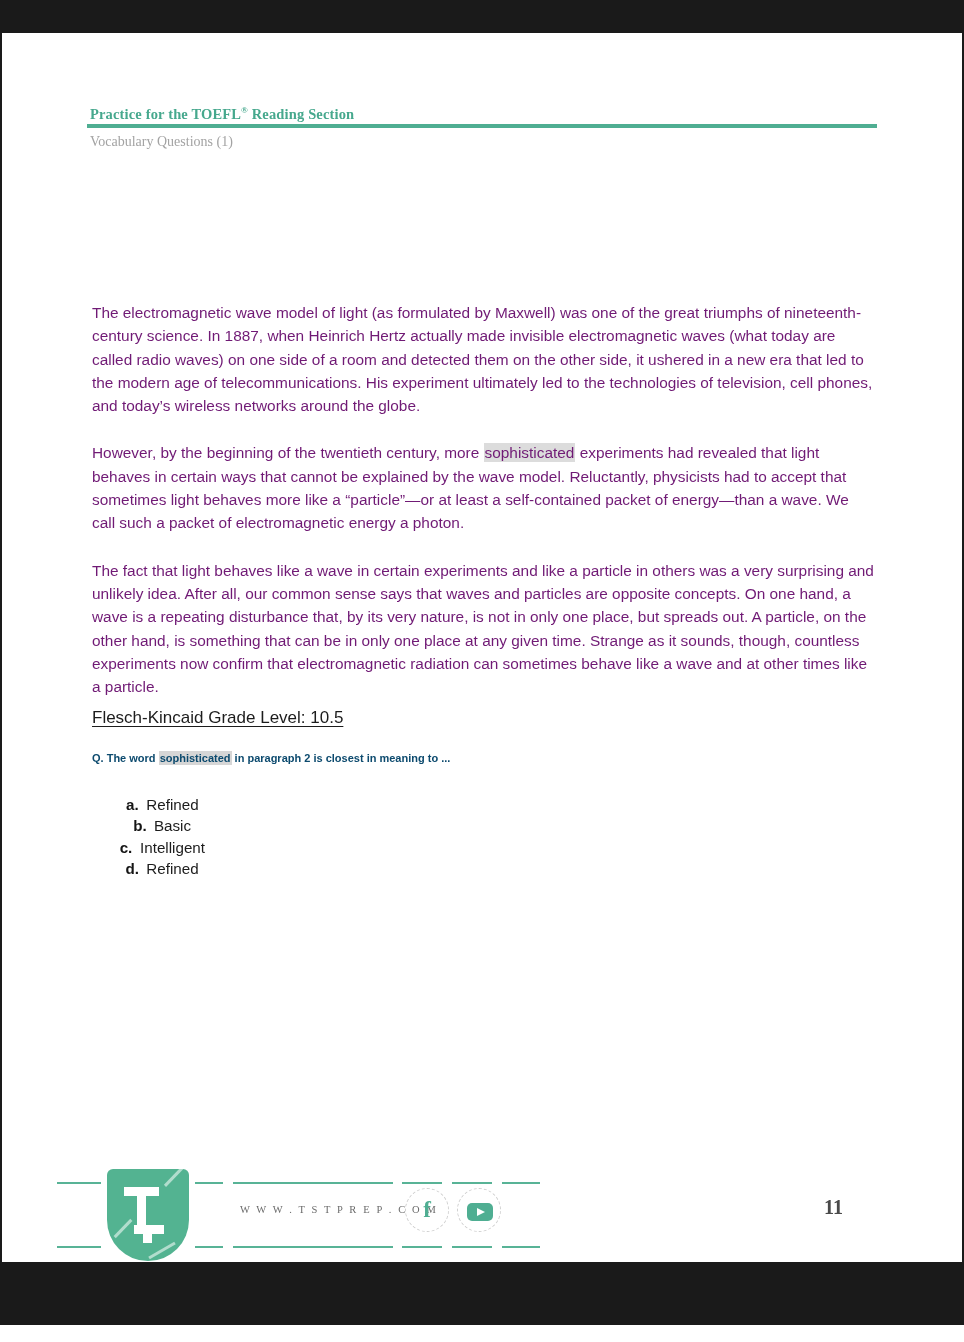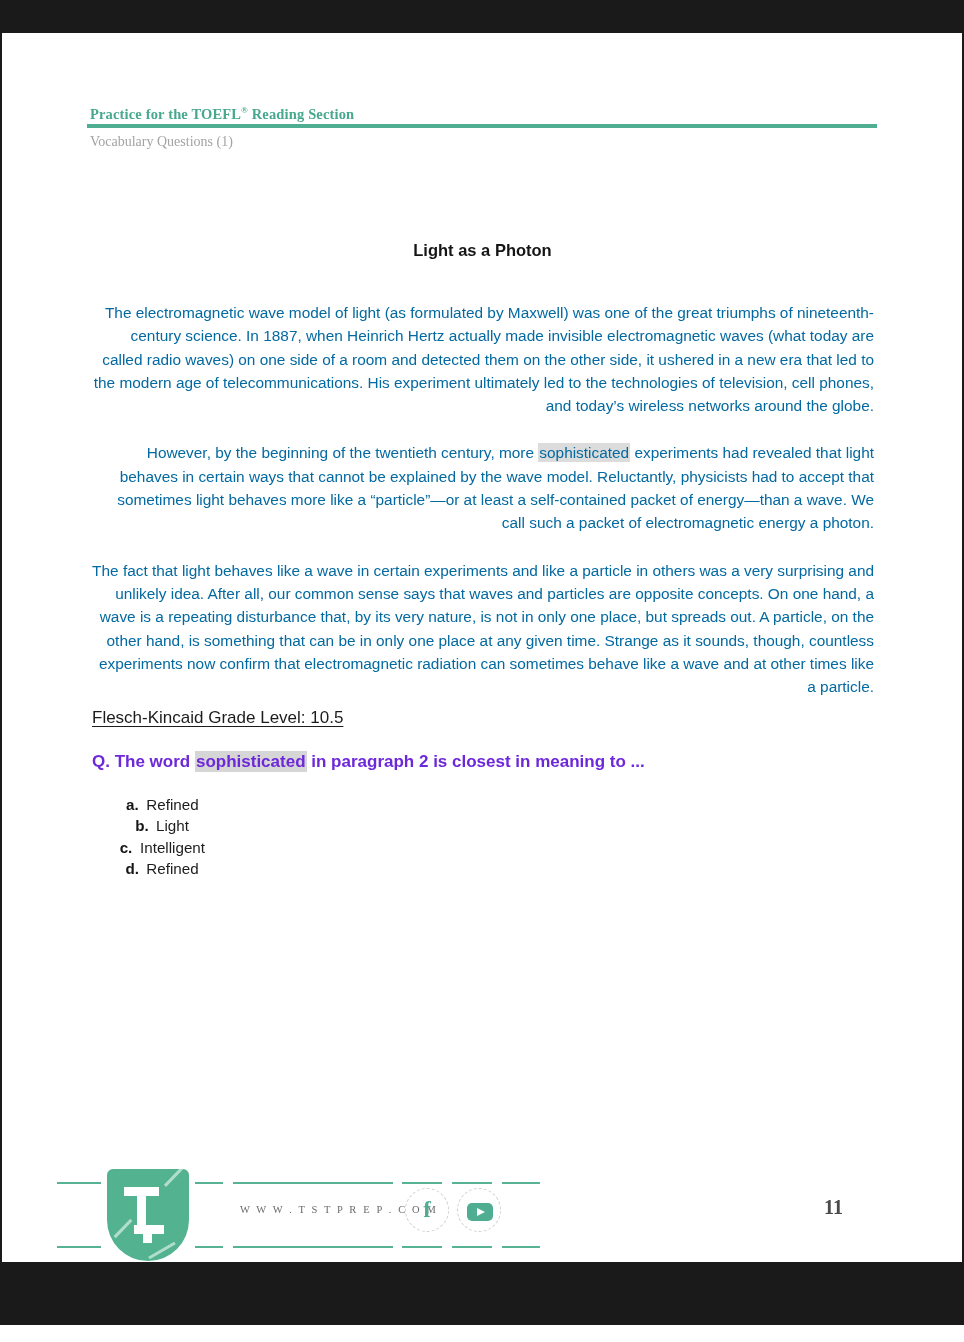--- a/index.html
+++ b/index.html
@@ -91,23 +91,23 @@
   }
   .body-col {
     position: absolute;
     left: 90px;
     top: 268px;
     width: 782px;
   }
   .para {
     font-size: 15.4px;
     line-height: 23.3px;
-    color: #0369a1;
+    color: #701a75;
     margin: 0 0 24px 0;
-    text-align: right;
+    text-align: left;
   }
   .hl {
     background: #dcdcdc;
     padding: 1px 1px;
   }
 
   .fk {
     position: absolute;
     left: 90px;
     top: 675px;
@@ -115,23 +115,23 @@
     color: #1c1c1c;
     text-decoration: underline;
     text-underline-offset: 3px;
     white-space: nowrap;
   }
 
   .question {
     position: absolute;
     left: 90px;
     top: 719px;
-    font-size: 17px;
-    font-weight: bold;
-    color: #6d28d9;
+    font-size: 11px;
+    font-weight: bold;
+    color: #0c4a6e;
     white-space: nowrap;
   }
   .question .hl { background: #d6d6d6; }
 
   .choices {
     position: absolute;
     left: 110px;
     top: 761px;
     list-style: none;
     margin: 0;
@@ -266,21 +266,20 @@
 <div class="edge-right"></div>
 
 <div class="page">
 
   <div class="hdr-title">
     <span>Practice for the TOEFL</span><sup>®</sup><span> Reading Section</span>
   </div>
   <div class="hdr-rule"></div>
   <div class="hdr-sub">Vocabulary Questions (1)</div>
 
-  <div class="art-title">Light as a Photon</div>
 
   <div class="body-col">
 
     <p class="para">The electromagnetic wave model of light (as formulated by Maxwell) was one of the great triumphs of nineteenth-century science. In 1887, when Heinrich Hertz actually made invisible electromagnetic waves (what today are called radio waves) on one side of a room and detected them on the other side, it ushered in a new era that led to the modern age of telecommunications. His experiment ultimately led to the technologies of television, cell phones, and today’s wireless networks around the globe.</p>
 
     <p class="para">
       <span>However, by the beginning of the twentieth century, more </span><span class="hl">sophisticated</span><span> experiments had revealed that light behaves in certain ways that cannot be explained by the wave model. Reluctantly, physicists had to accept that sometimes light behaves more like a “particle”—or at least a self-contained packet of energy—than a wave. We call such a packet of electromagnetic energy a photon.</span>
     </p>
 
     <p class="para">The fact that light behaves like a wave in certain experiments and like a particle in others was a very surprising and unlikely idea. After all, our common sense says that waves and particles are opposite concepts. On one hand, a wave is a repeating disturbance that, by its very nature, is not in only one place, but spreads out. A particle, on the other hand, is something that can be in only one place at any given time. Strange as it sounds, though, countless experiments now confirm that electromagnetic radiation can sometimes behave like a wave and at other times like a particle.</p>
@@ -288,21 +287,21 @@
 
 
   <div class="fk">Flesch-Kincaid Grade Level: 10.5</div>
 
   <div class="question">
     <span>Q. The word </span><span class="hl">sophisticated</span><span> in paragraph 2 is closest in meaning to ...</span>
   </div>
 
   <ol class="choices">
     <li class="choice"><span class="lab">a.</span><span>Refined</span></li>
-    <li class="choice"><span class="lab">b.</span><span>Light</span></li>
+    <li class="choice"><span class="lab">b.</span><span>Basic</span></li>
     <li class="choice"><span class="lab">c.</span><span>Intelligent</span></li>
     <li class="choice"><span class="lab">d.</span><span>Refined</span></li>
   </ol>
 
   <div class="footer">
 
     <div class="dash-seg" style="left:55px;  top:1149px; width:44px;"></div>
     <div class="dash-seg" style="left:193px; top:1149px; width:28px;"></div>
     <div class="dash-seg" style="left:231px; top:1149px; width:160px;"></div>
     <div class="dash-seg" style="left:400px; top:1149px; width:40px;"></div>

